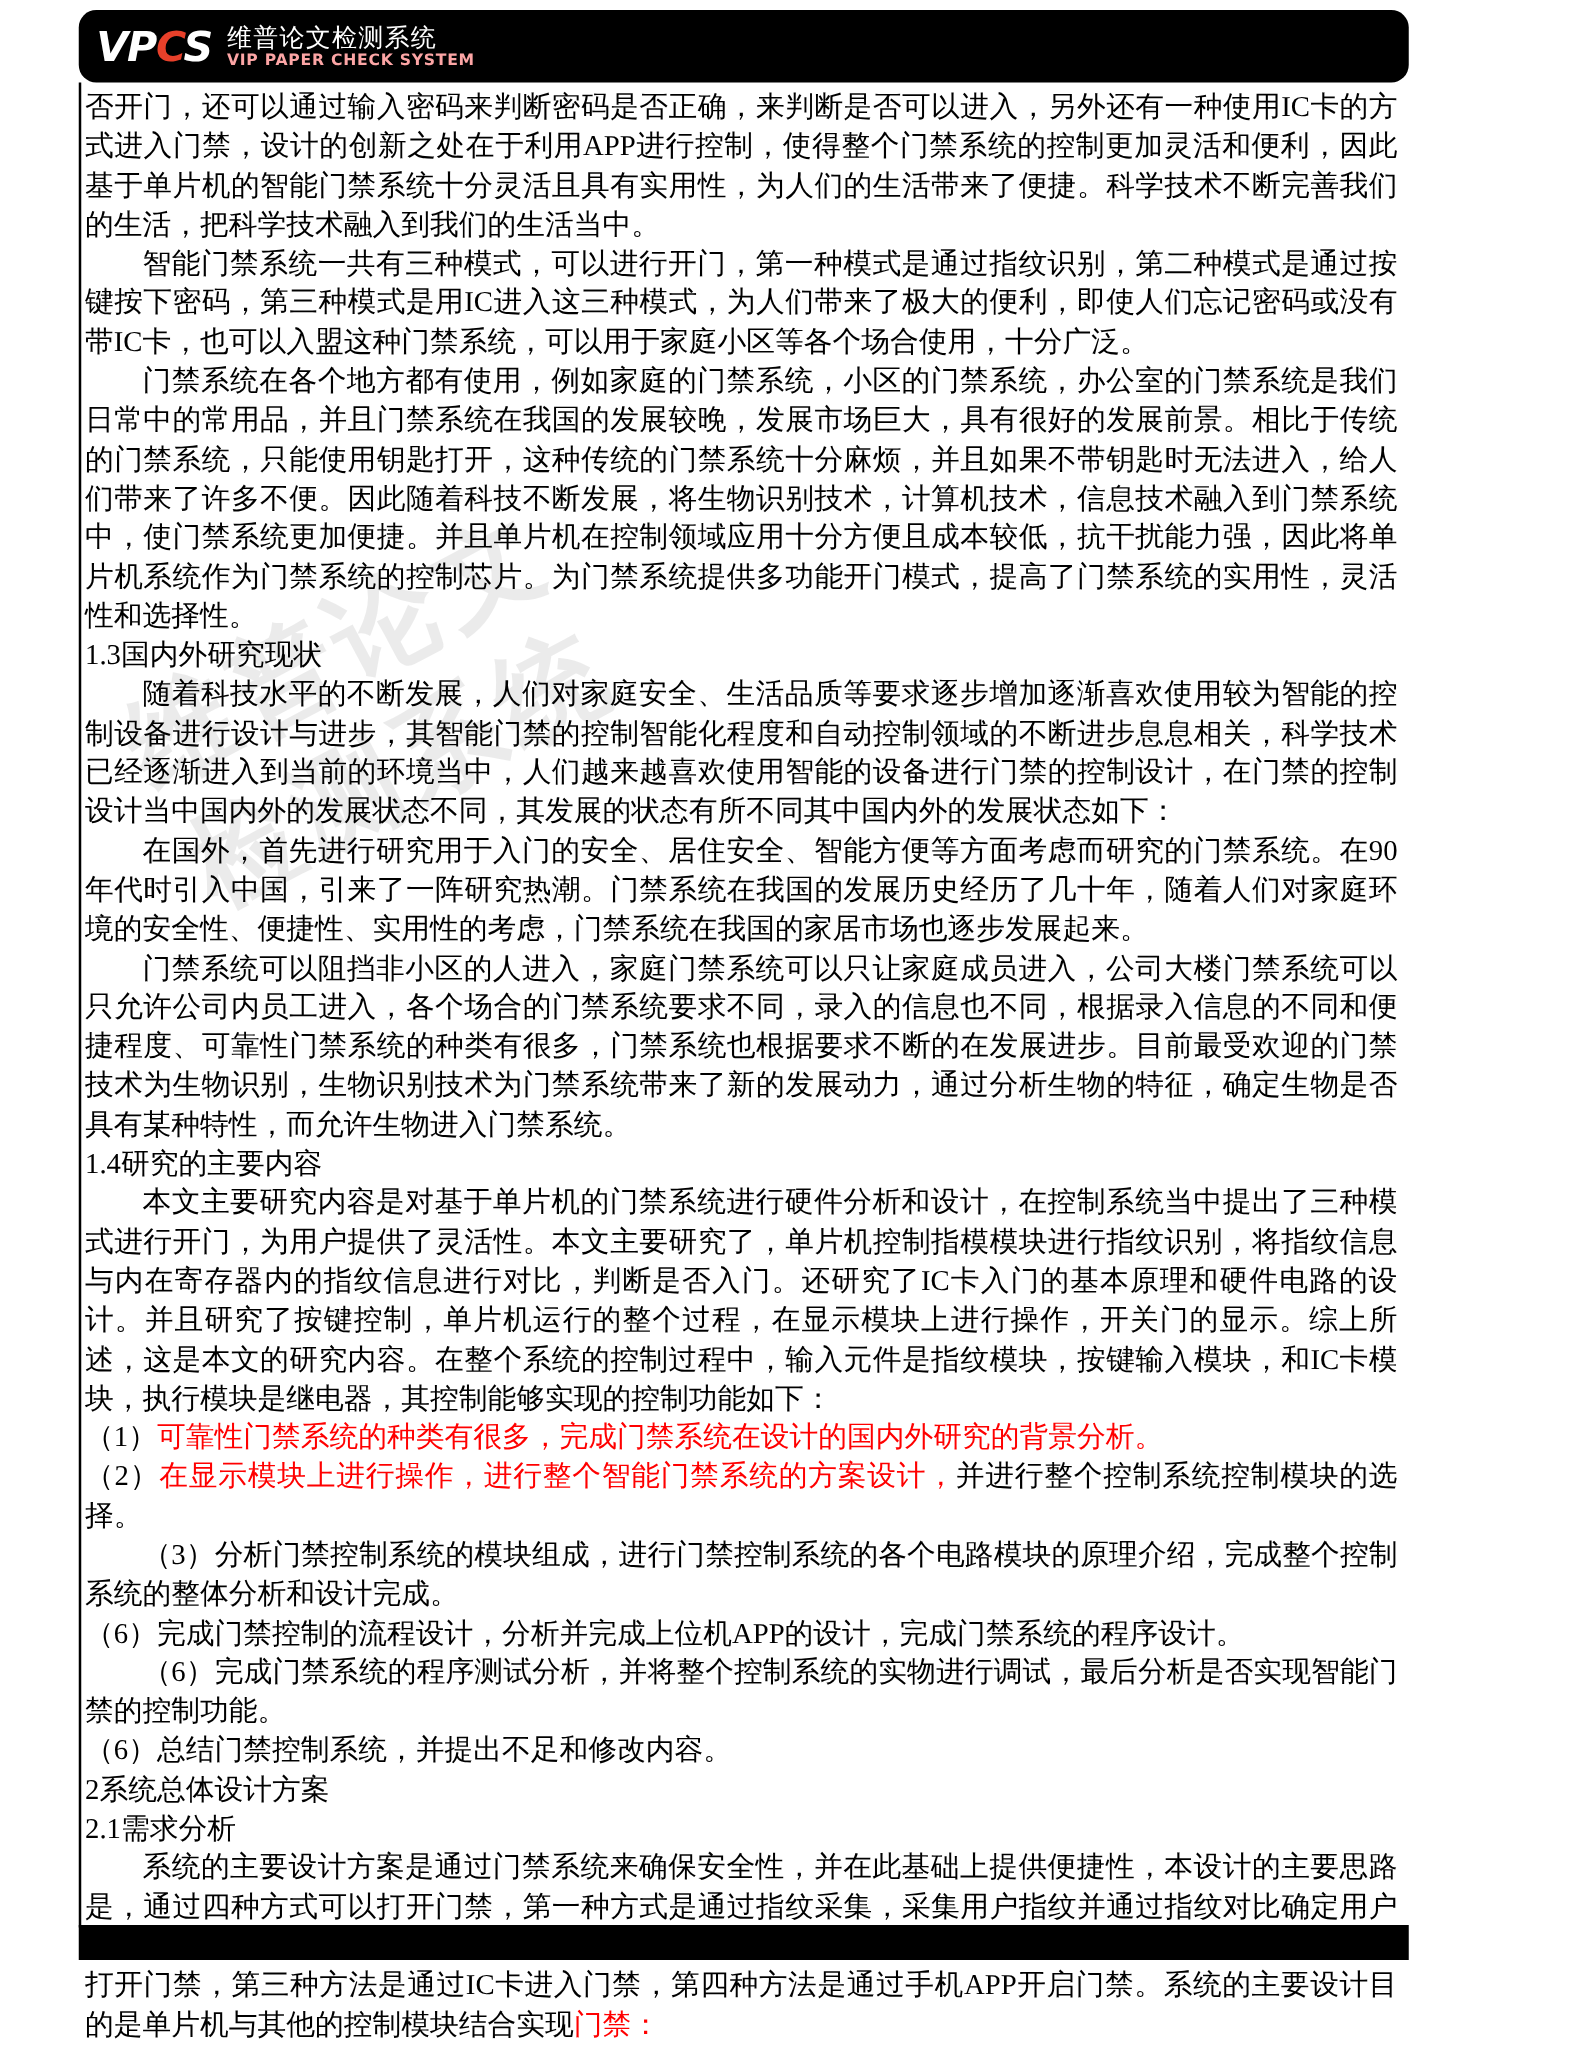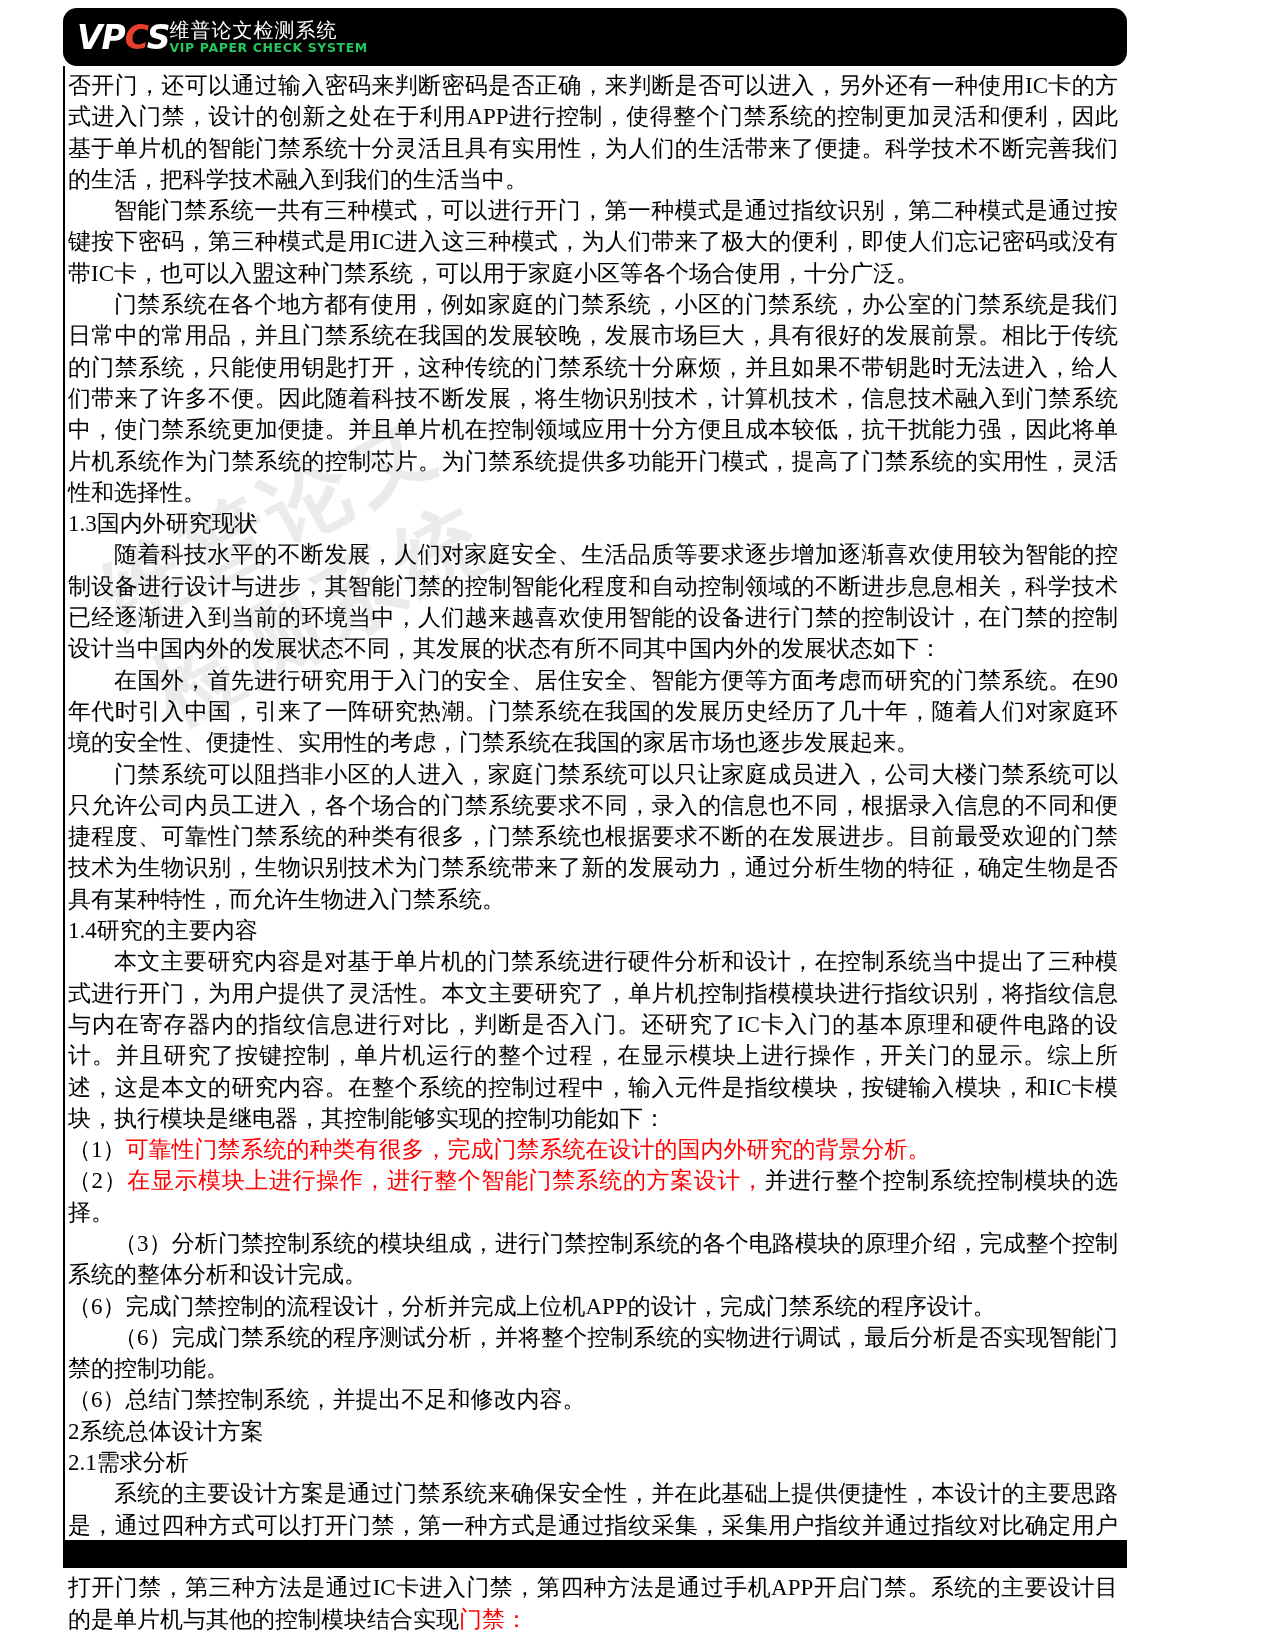--- a/index.html
+++ b/index.html
@@ -42,35 +42,36 @@
     color: #ffffff;
     letter-spacing: -1px;
     line-height: 1;
     position: relative;
     display: inline-block;
   }
   .logo-vpcs .g-red {
     color: #e8402a;
   }
   .logo-text-wrap {
+    margin-left: 12px;
     display: flex;
     flex-direction: column;
     justify-content: center;
     line-height: 1.05;
   }
   .logo-cn {
     font-family: "DejaVu Sans", sans-serif;
     font-size: 20px;
     color: #ffffff;
     letter-spacing: 1px;
   }
   .logo-en {
     font-family: "DejaVu Sans", sans-serif;
     font-size: 12.5px;
-    color: #22c55e;
+    color: #fca5a5;
     letter-spacing: 0.6px;
     font-weight: bold;
   }
   
   .footer-bar {
     position: absolute;
     left: 63px;
     top: 1540px;
     width: 1064px;
     height: 28px;

